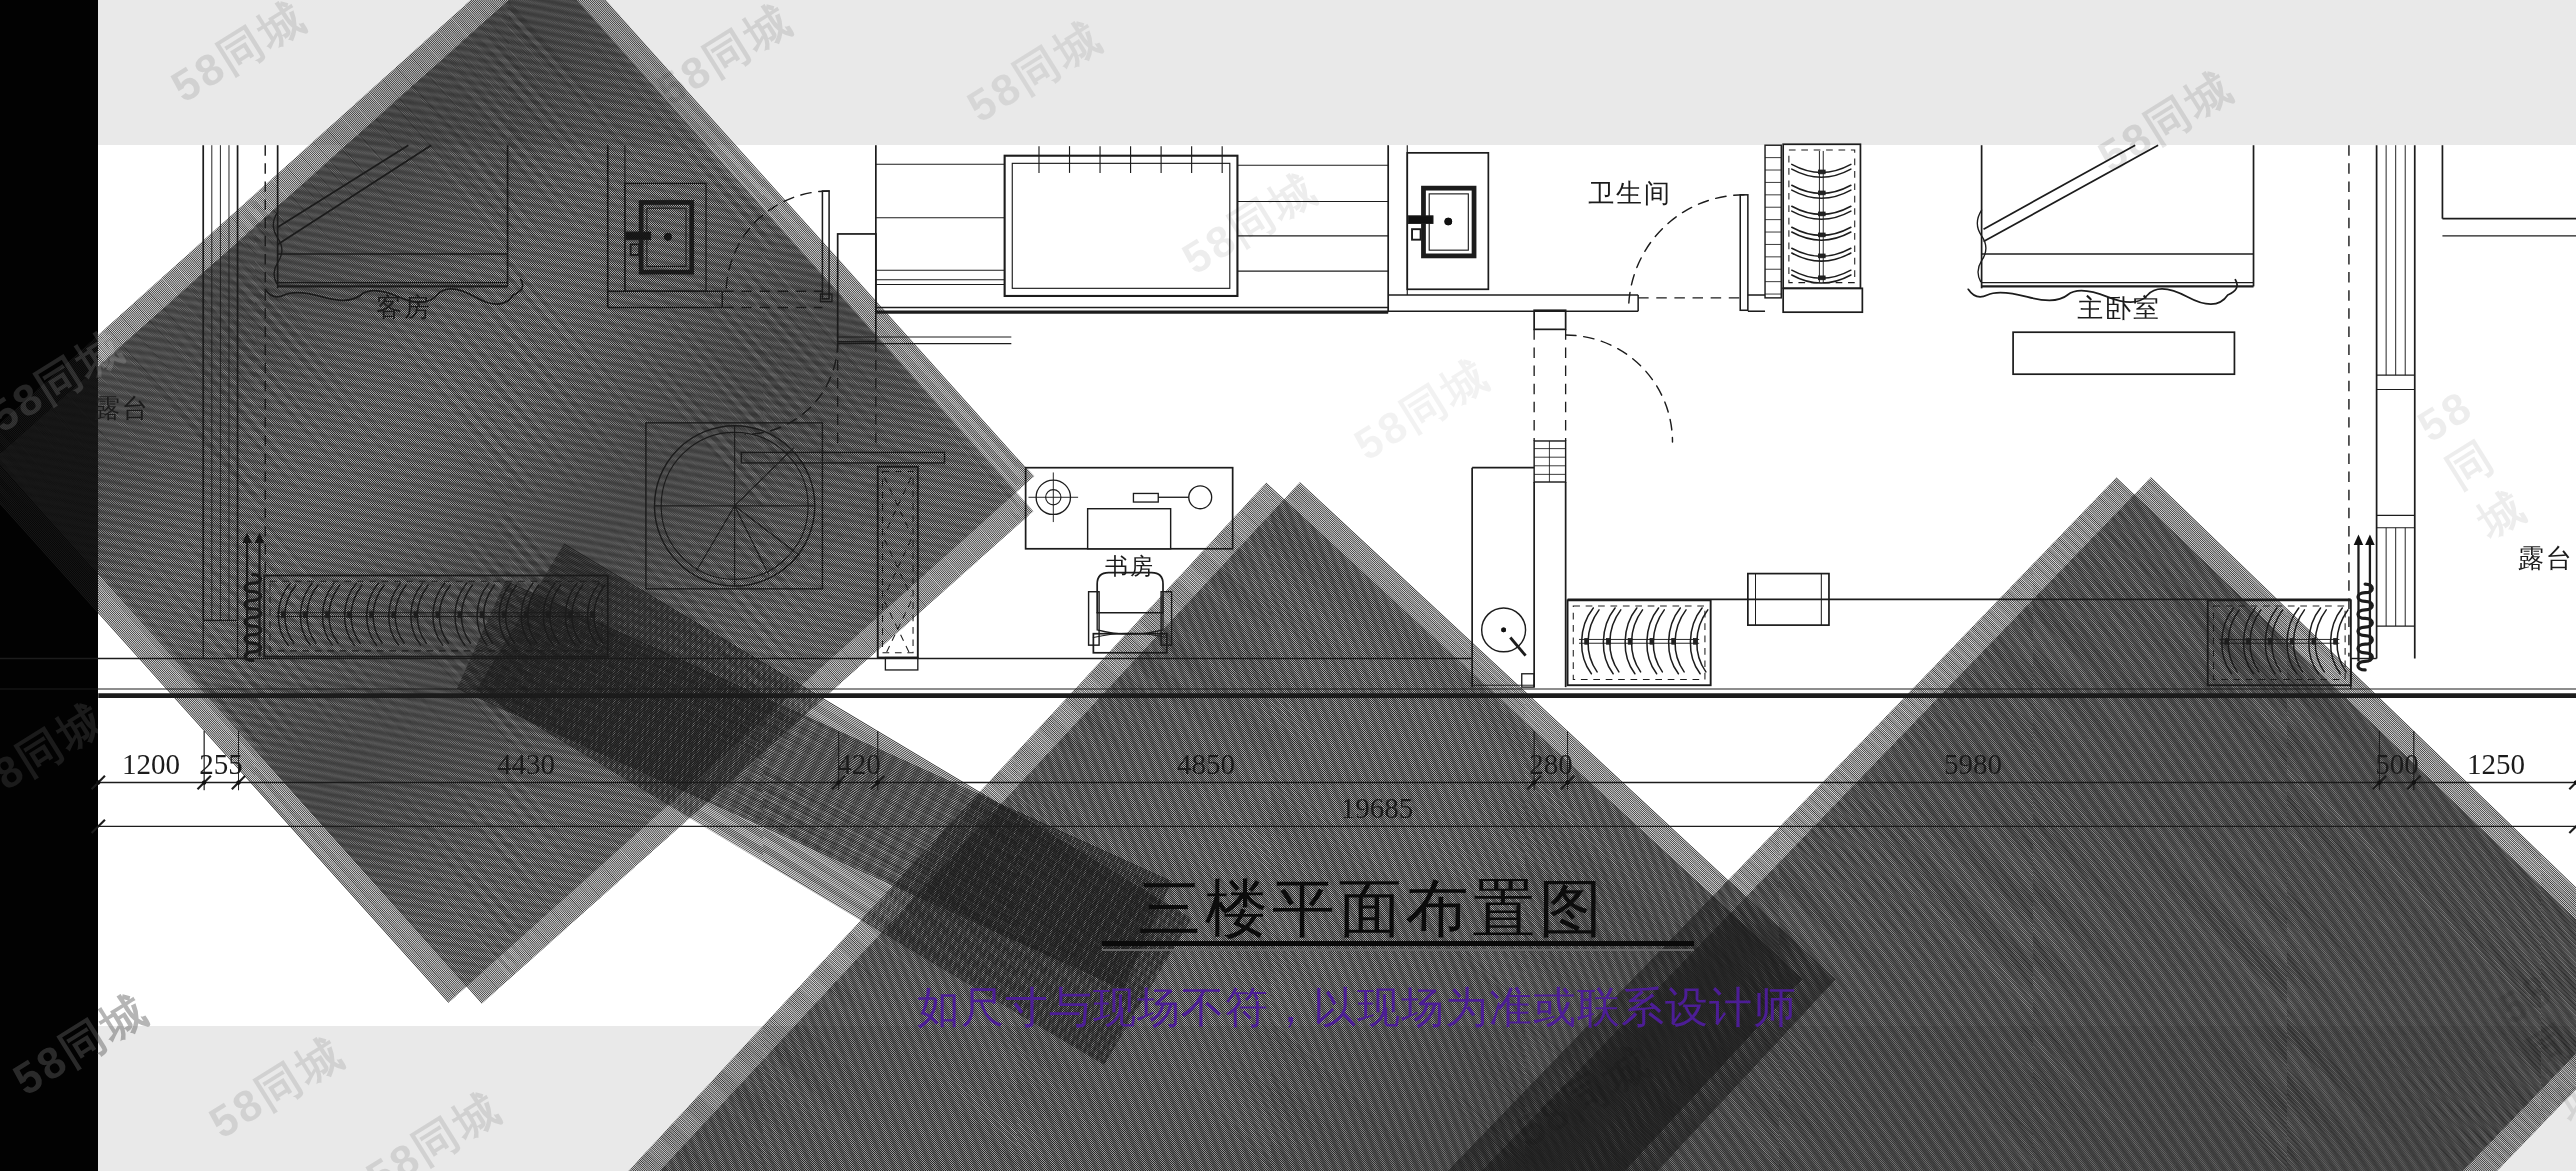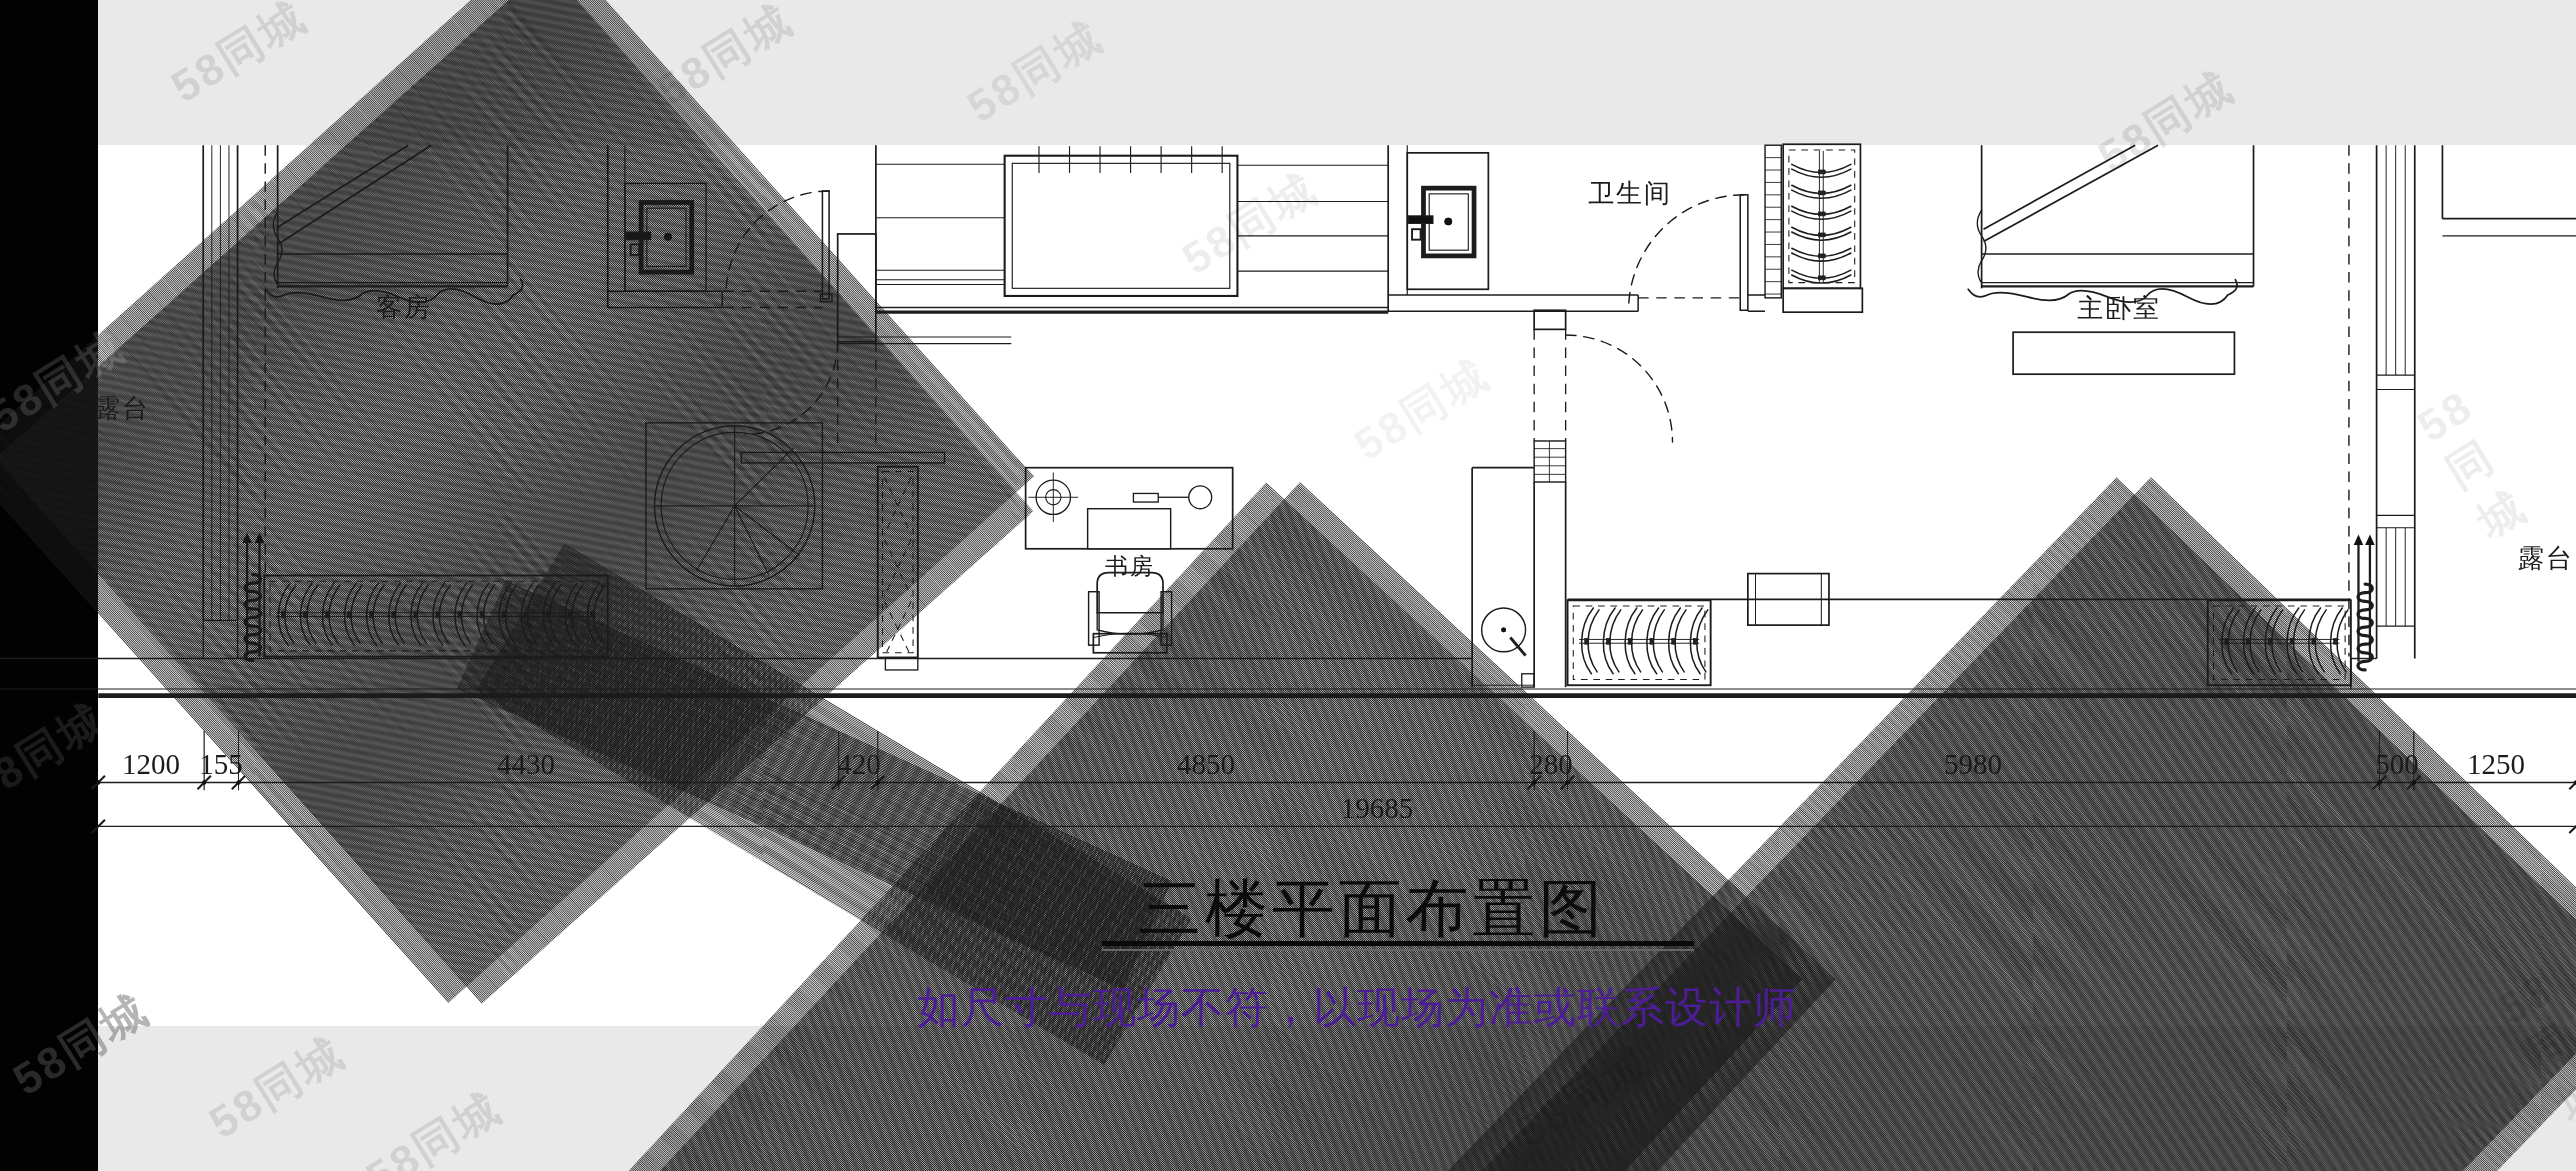--- a/index.html
+++ b/index.html
@@ -422,21 +422,21 @@
 
   <div class="lbl room" style="left:404px;top:271px;">客房</div>
   <div class="lbl room" style="left:122px;top:372px;">露台</div>
   <div class="lbl room" style="left:1630px;top:157px;">卫生间</div>
   <div class="lbl room" style="left:1130px;top:530px;font-size:23px;">书房</div>
   <div class="lbl room" style="left:2119px;top:272px;">主卧室</div>
   <div class="lbl room" style="left:2546px;top:522px;">露台</div>
 
   <div id="dim-row">
       <div class="lbl dim" style="left: 151px; top: 764px;">1200</div>
-      <div class="lbl dim" style="left: 221px; top: 764px;">155</div>
+      <div class="lbl dim" style="left: 221px; top: 764px;">255</div>
       <div class="lbl dim" style="left: 526px; top: 764px;">4430</div>
       <div class="lbl dim" style="left: 859px; top: 764px;">420</div>
       <div class="lbl dim" style="left: 1206px; top: 764px;">4850</div>
       <div class="lbl dim" style="left: 1551px; top: 764px;">280</div>
       <div class="lbl dim" style="left: 1973px; top: 764px;">5980</div>
       <div class="lbl dim" style="left: 2397px; top: 764px;">500</div>
       <div class="lbl dim" style="left: 2496px; top: 764px;">1250</div>
     </div>
   <div class="lbl dim" style="left:1377px;top:808px;">19685</div>
 

